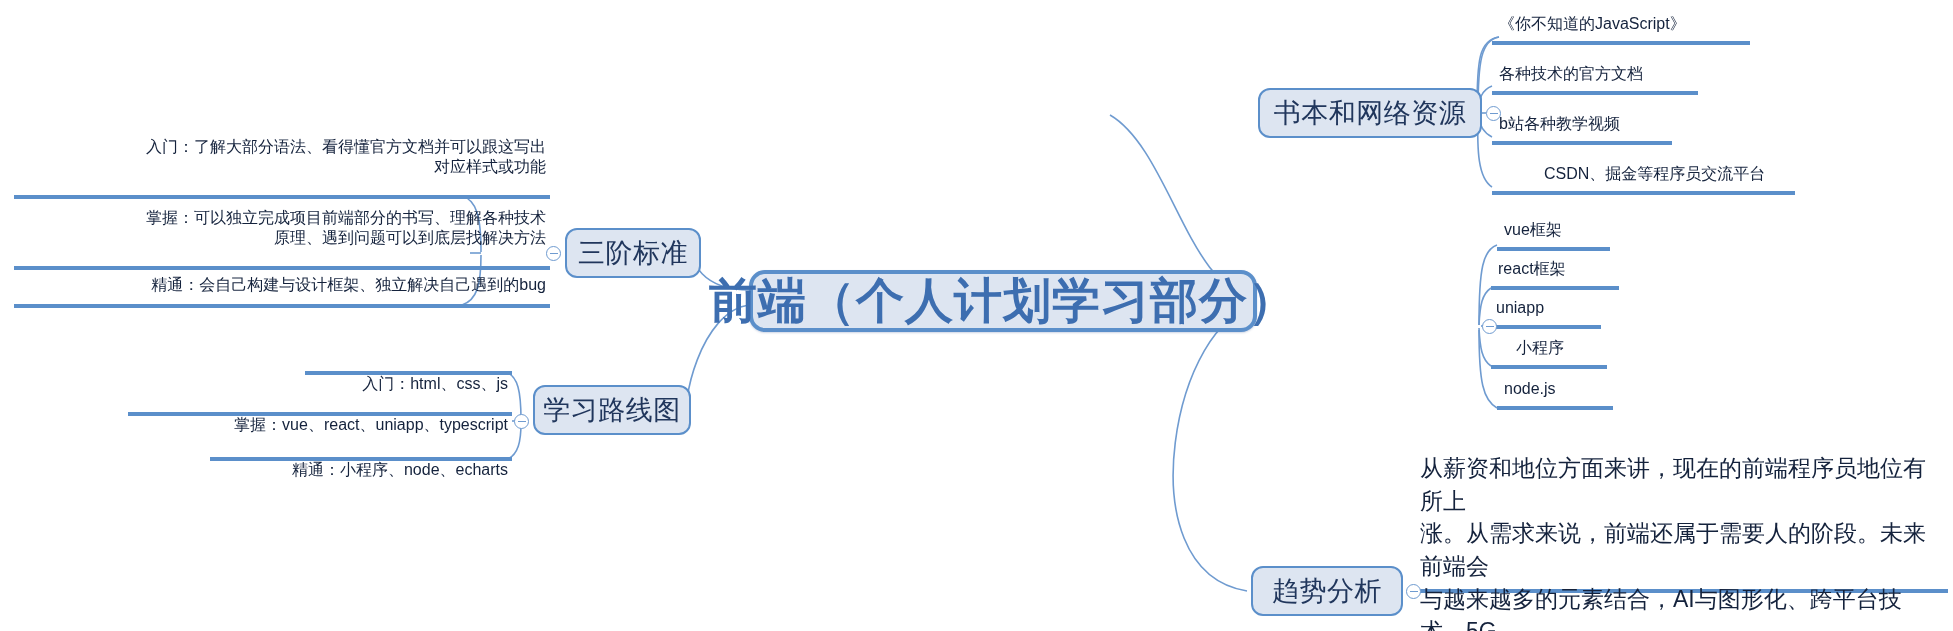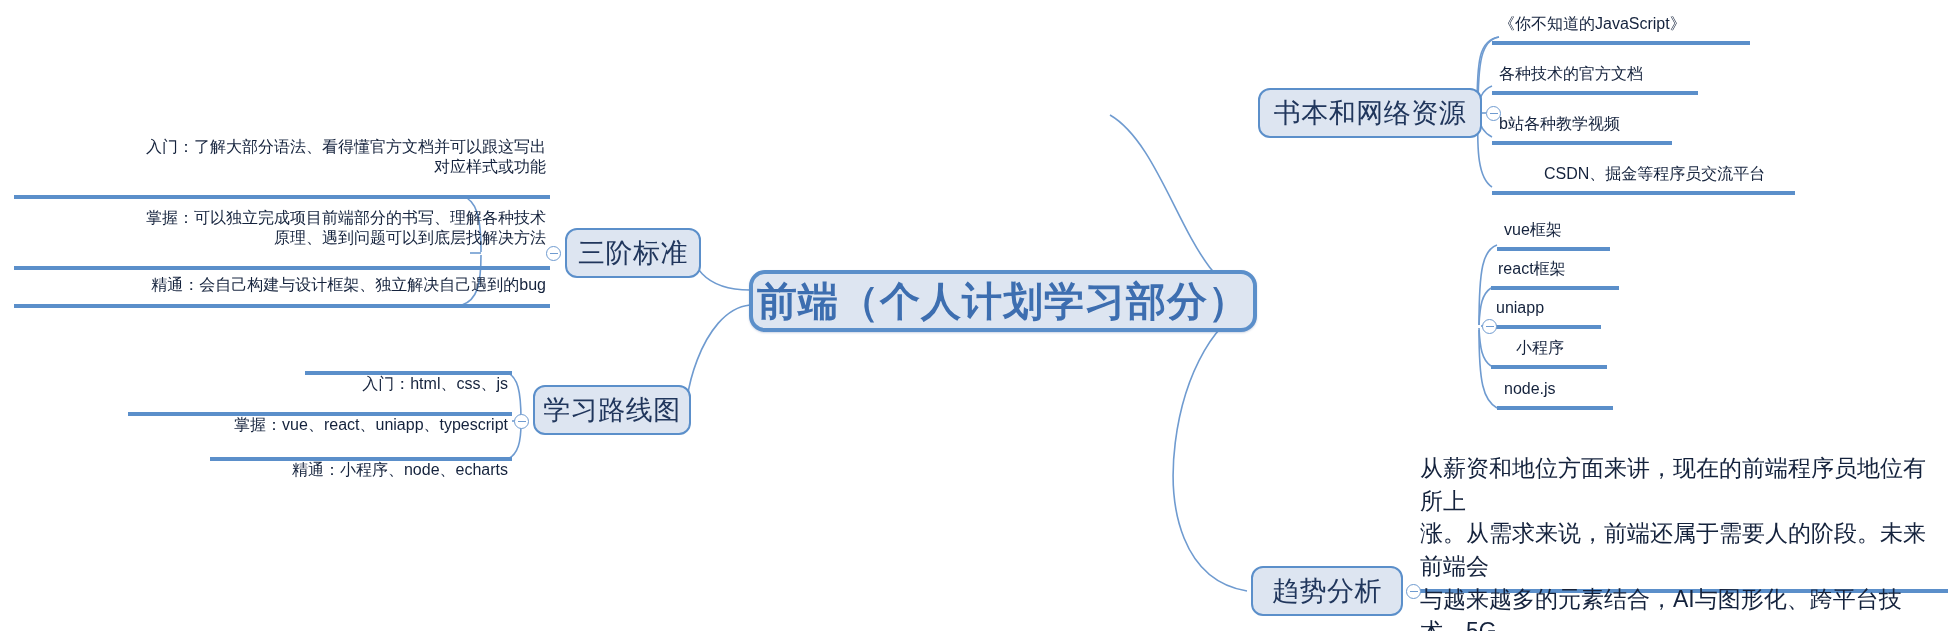--- a/index.html
+++ b/index.html
@@ -13,21 +13,21 @@
 
   
   .node{
     position:absolute;box-sizing:border-box;
     background:#dde5f1;border:2.5px solid #5b8fca;border-radius:12px;
     display:flex;align-items:center;justify-content:center;
     color:#20365c;white-space:nowrap;letter-spacing:.5px;
   }
   .node.branch{font-size:27px;padding:0 16px;height:50px;}
   .node.root{
-    font-size:40px;font-weight:bold;color:#3d6eb0;
+    font-size:48px;font-weight:bold;color:#3d6eb0;
     border-width:4px;border-radius:16px;letter-spacing:1px;
     box-shadow:0 1px 2px rgba(60,90,150,.25);
   }
 
   
   .leaf{
     position:absolute;box-sizing:border-box;
     font-size:16px;line-height:1.28;color:#14223c;
     white-space:pre-line;padding:0 4px 2px 4px;
   }

